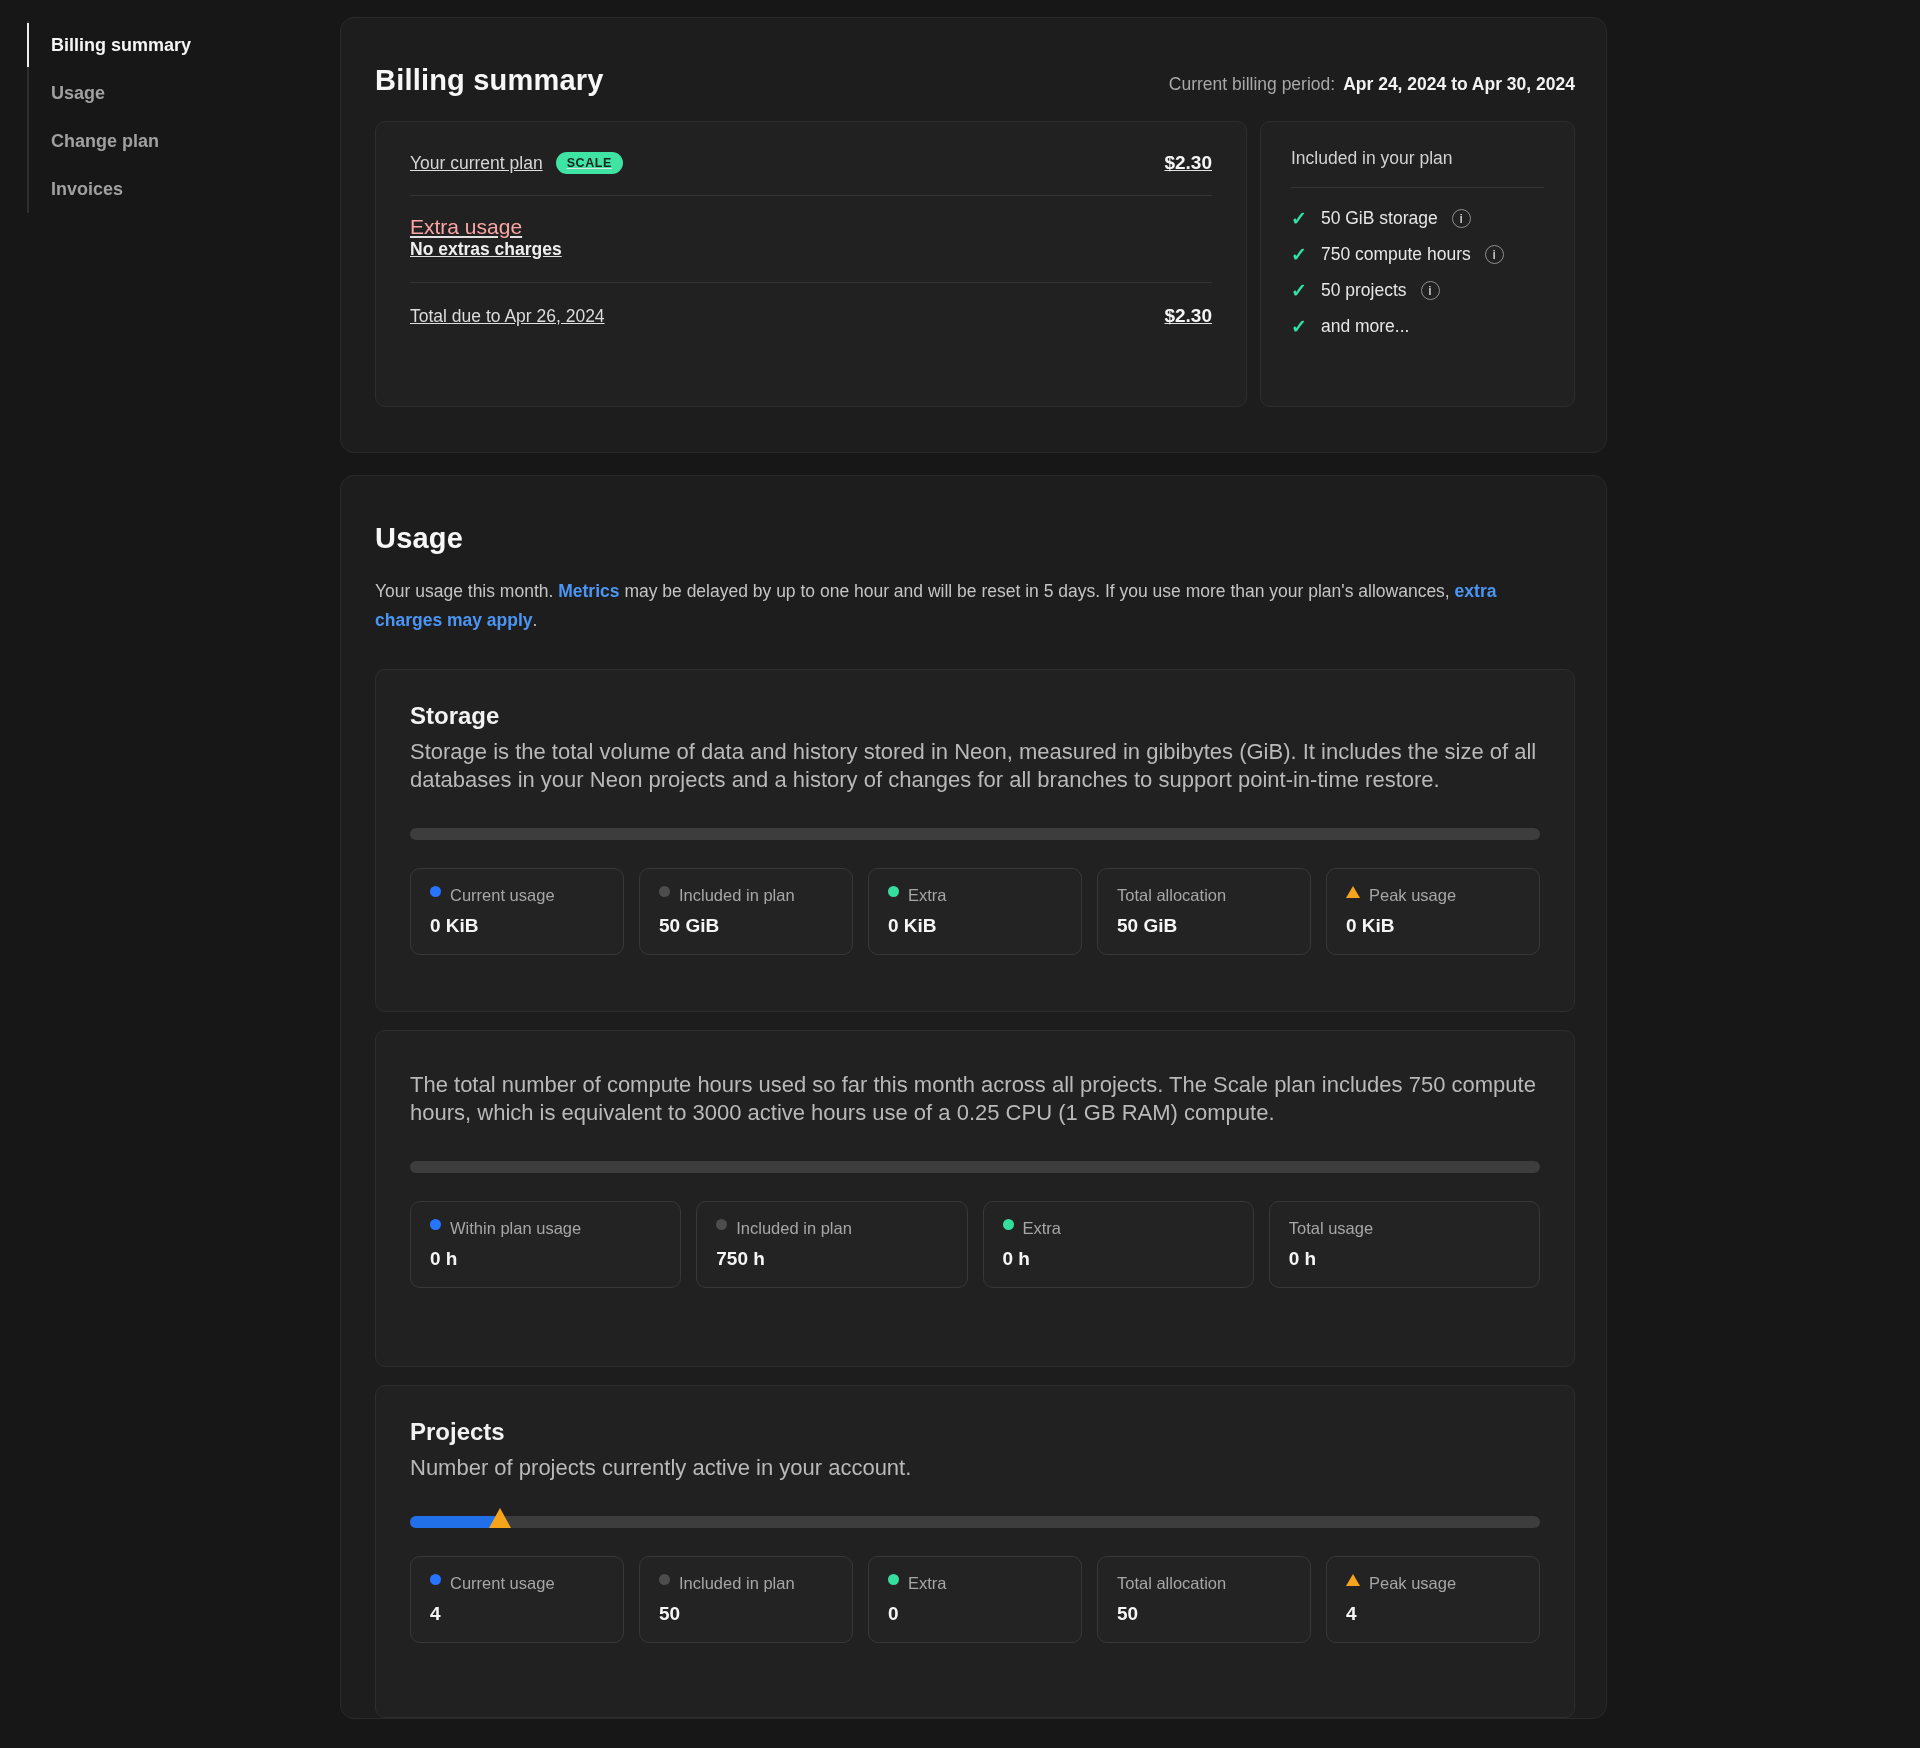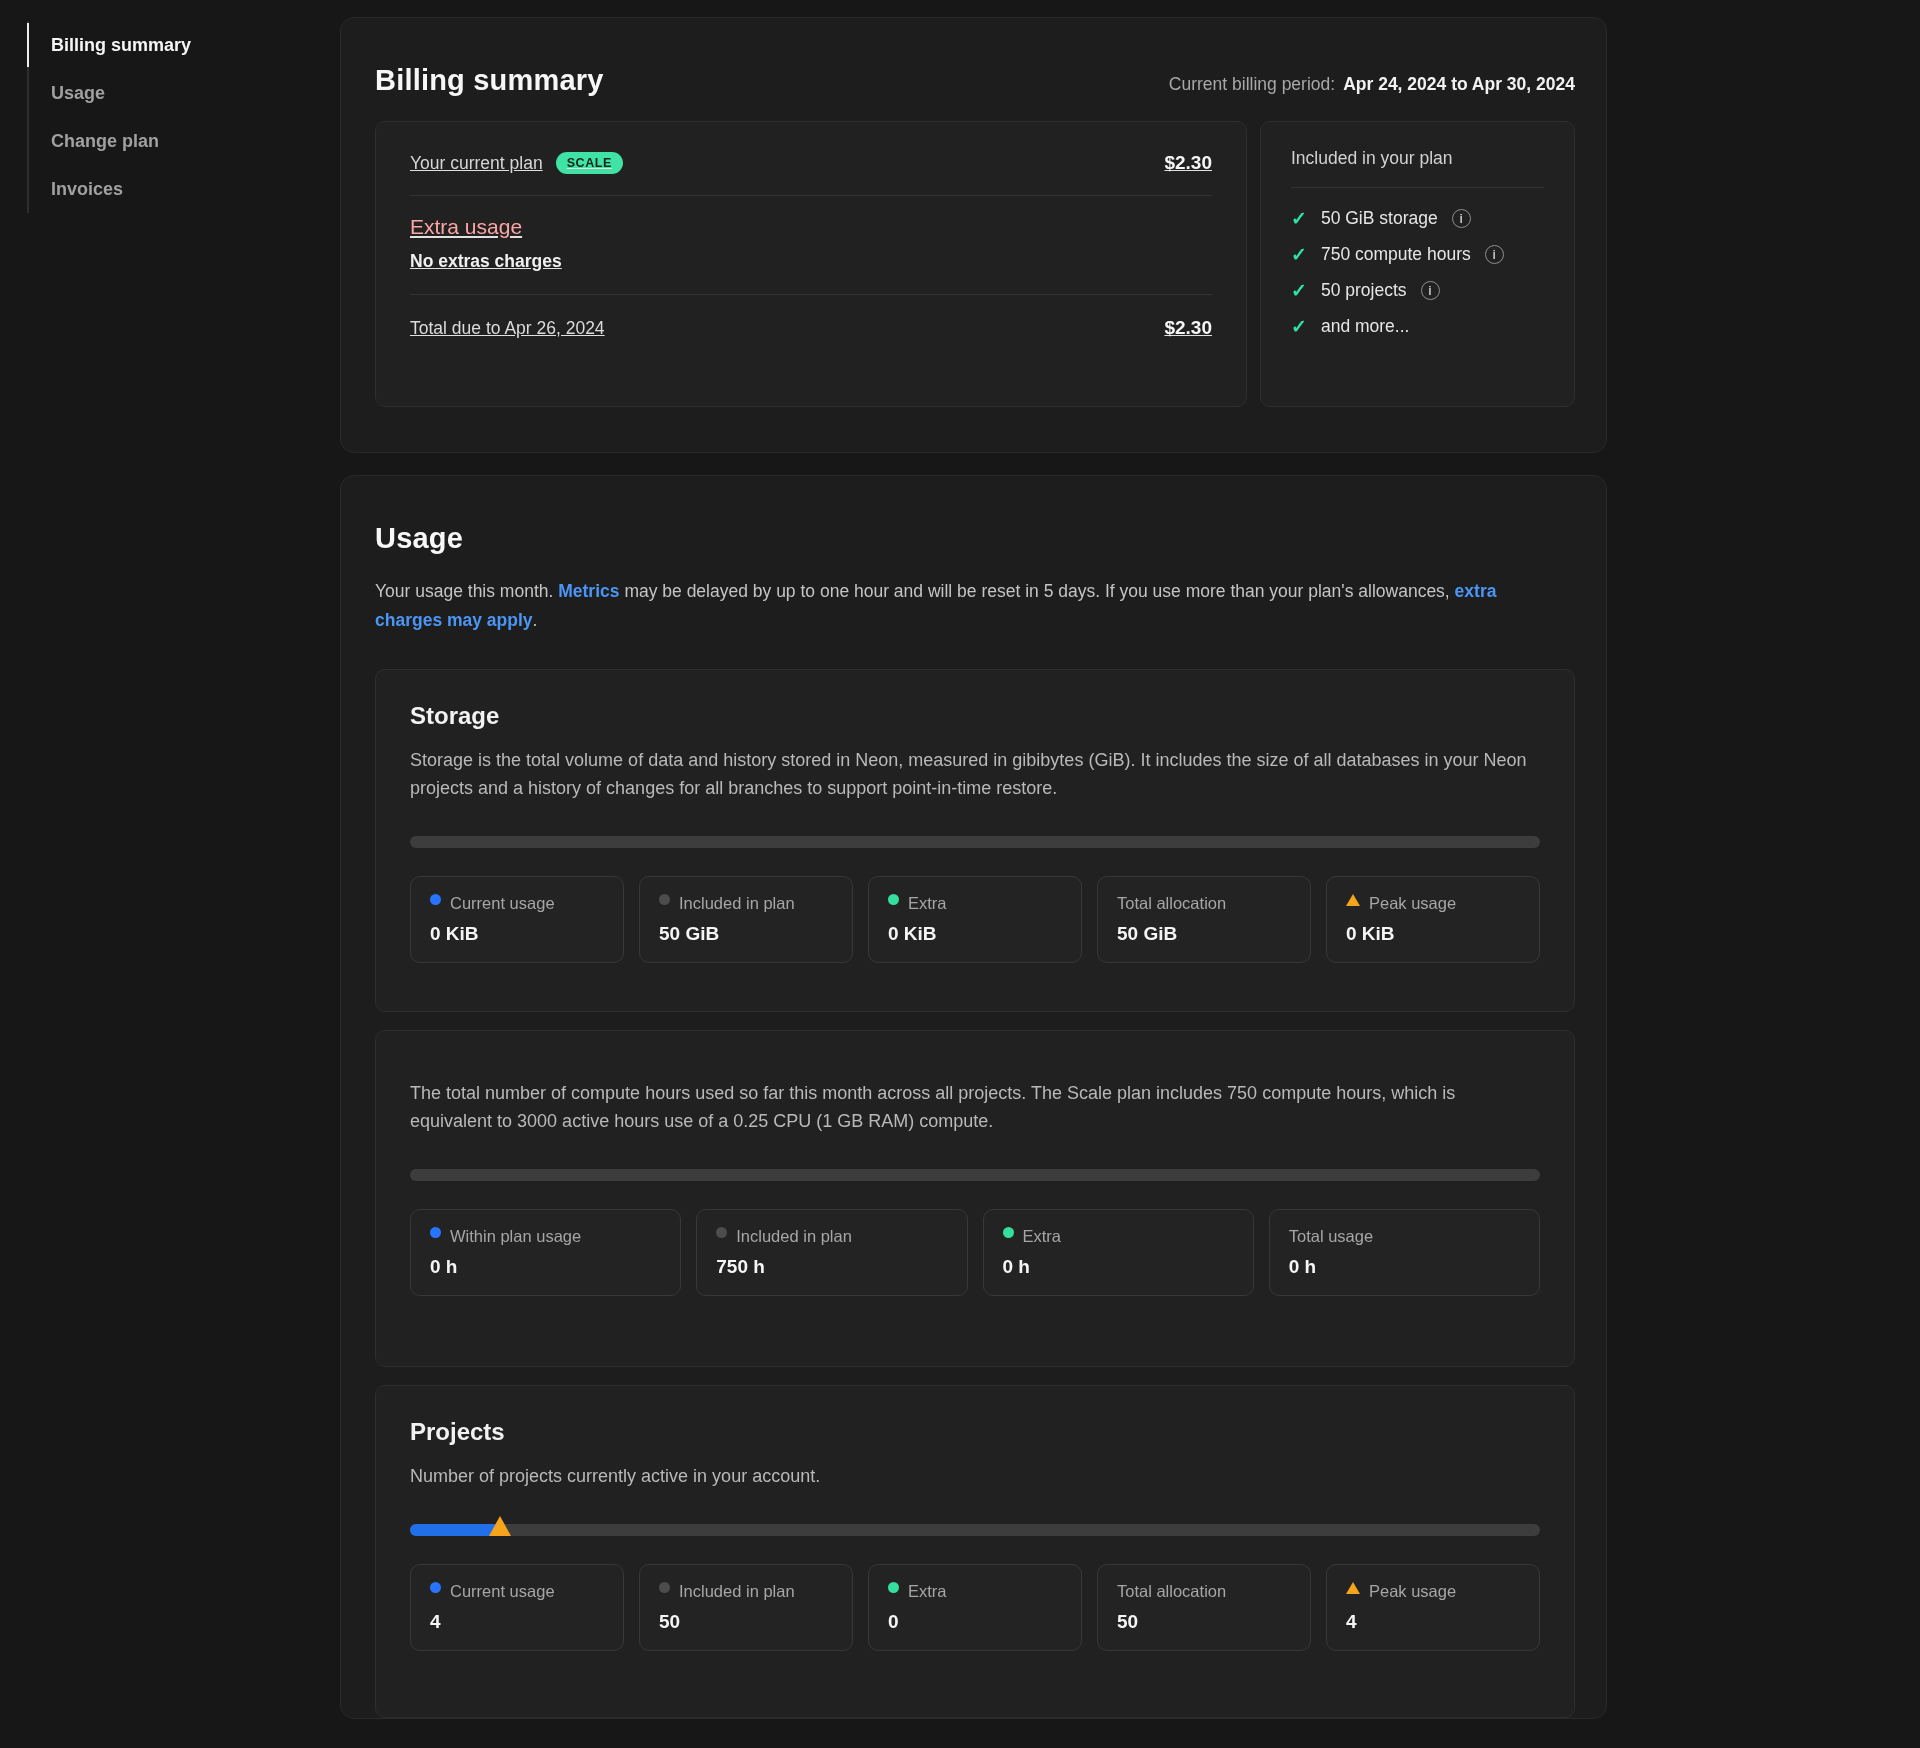--- a/index.html
+++ b/index.html
@@ -40,21 +40,21 @@
   .plan-card { flex:0 0 872px; padding:0 34px; display:flex; flex-direction:column;text-decoration:underline; }
   .prow1 { display:flex; justify-content:space-between; align-items:center;
            padding:30px 0 21px; border-bottom:1px solid #333; }
   .prow2 { padding:19px 0 22px; border-bottom:1px solid #333; }
   .prow3 { display:flex; justify-content:space-between; align-items:center; padding:22px 0; }
   .plan-label { font-size:17.5px; color:#d6d6d6; display:flex; align-items:center; gap:13px; }
   .badge { background:#3fe3a4; color:#13241c; font-size:12.5px; font-weight:700;
            letter-spacing:.6px; padding:4px 11px; border-radius:999px; }
   .amount { font-size:19px; font-weight:700; color:#f5f5f5; }
   .muted { font-size:21px; color:#fca5a5; }
-  .strong-line { font-size:17.5px; font-weight:700; color:#f0f0f0; margin-top:12px; }
+  .strong-line { font-size:17.5px; font-weight:700; color:#f0f0f0; }
   .total-label { font-size:17.5px; color:#dcdcdc; }
 
   .included-card { flex:1; padding:26px 30px; }
   .included-title { font-size:17.5px; color:#d2d2d2; }
   .included-divider { border:none; border-top:1px solid #333; margin:18px 0 20px; }
   .included-list { list-style:none; margin:0; padding:0; display:flex; flex-direction:column; gap:15px; }
   .included-item { display:flex; align-items:center; gap:14px; font-size:17.5px; color:#e6e6e6; }
   .check { color:#2fe3a3; font-weight:700; font-size:19px; line-height:19px; }
   .info-icon { width:19px; height:19px; border:1.5px solid #8f8f8f; border-radius:50%;
                color:#c0c0c0; font-size:12px; font-weight:600; line-height:16px;
@@ -63,21 +63,21 @@
   
   .intro { margin-top:22px; font-size:17.5px; line-height:29px; color:#c4c4c4; max-width:1175px; }
   .link { color:#4b96f5; font-weight:600; cursor:pointer; }
 
   .usage-sub { margin-top:18px; padding:32px 34px; }
   #storage-sub { margin-top:34px; height:343px; }
   #compute-sub { height:337px; }
   #projects-sub { height:333px; }
 
   .sub-title { font-size:24px; font-weight:600; color:#f2f2f2; }
-  .sub-desc { margin-top:16px; font-size:18px; line-height:28px; color:#b9b9b9; max-width:1150px; }
+  .sub-desc { margin-top:8px; font-size:22px; line-height:28px; color:#b9b9b9; max-width:1150px; }
 
   .track { margin-top:34px; height:12px; border-radius:6px; background:#3d3d3d; position:relative; }
   .fill { position:absolute; left:0; top:0; bottom:0; border-radius:6px; background:#2170ea; }
   .tri-marker { position:absolute; bottom:0; width:0; height:0;
                 border-left:11px solid transparent; border-right:11px solid transparent;
                 border-bottom:20px solid #f6a41c; transform:translateX(-50%); }
 
   .stats { display:flex; gap:15px; margin-top:28px; }
   .stat { flex:1; background:#232323; border:1px solid #383838; border-radius:10px; padding:17px 19px; }
   .stat-label { display:flex; align-items:flex-start; gap:9px; font-size:16.5px; color:#a6a6a6; }

